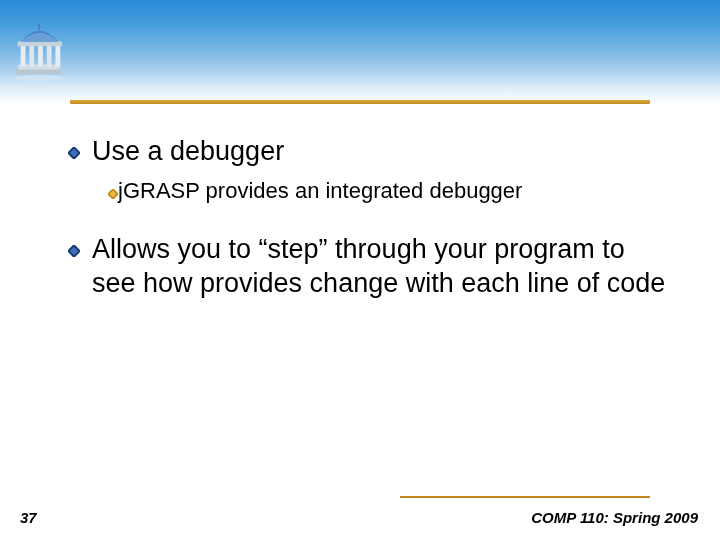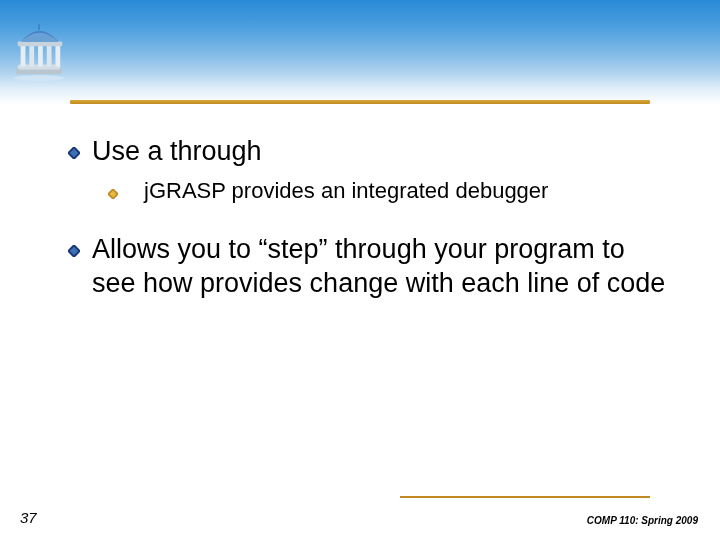--- a/index.html
+++ b/index.html
@@ -60,21 +60,21 @@
     align-items: flex-start;
     gap: 12px;
     font-size: 27px;
     color: #000;
     margin-bottom: 8px;
     line-height: 1.25;
   }
   .bullet2 {
     display: flex;
     align-items: flex-start;
-    gap: 26px;
+    gap: 0;
     font-size: 22px;
     color: #000;
     margin-left: 40px;
     margin-bottom: 28px;
     line-height: 1.3;
   }
   .bullet1 .bsq, .bullet2 .bsq {
     flex: 0 0 auto;
     margin-top: 12px;
   }
@@ -86,28 +86,28 @@
     width: 250px;
     height: 2px;
     background: #c08a20;
   }
   .page-num {
     position: absolute;
     bottom: 14px;
     left: 20px;
     font-size: 15px;
     font-style: italic;
-    font-weight: 400;
+    font-weight: 700;
     color: #000;
   }
   .course {
     position: absolute;
     bottom: 14px;
     right: 22px;
-    font-size: 10px;
+    font-size: 15px;
     font-style: italic;
     font-weight: 700;
     color: #000;
   }
 </style>
 </head>
 <body>
 
 <div class="slide">
 
@@ -138,21 +138,21 @@
 
   <div class="body">
 
     <div class="bullet1">
       <span class="bsq">
         <svg width="12" height="12" viewBox="0 0 12 12">
           <rect x="1" y="1" width="10" height="10" fill="#173a75" transform="rotate(45 6 6)"></rect>
           <rect x="3" y="3" width="6" height="6" fill="#3f6fb5" transform="rotate(45 6 6)"></rect>
         </svg>
       </span>
-      <span>Use a through</span>
+      <span>Use a debugger</span>
     </div>
 
     <div class="bullet2">
       <span class="bsq">
         <svg width="10" height="10" viewBox="0 0 12 12">
           <rect x="1" y="1" width="10" height="10" fill="#c08a20" transform="rotate(45 6 6)"></rect>
           <rect x="3" y="3" width="6" height="6" fill="#e6b846" transform="rotate(45 6 6)"></rect>
         </svg>
       </span>
       <span>jGRASP provides an integrated debugger</span>

